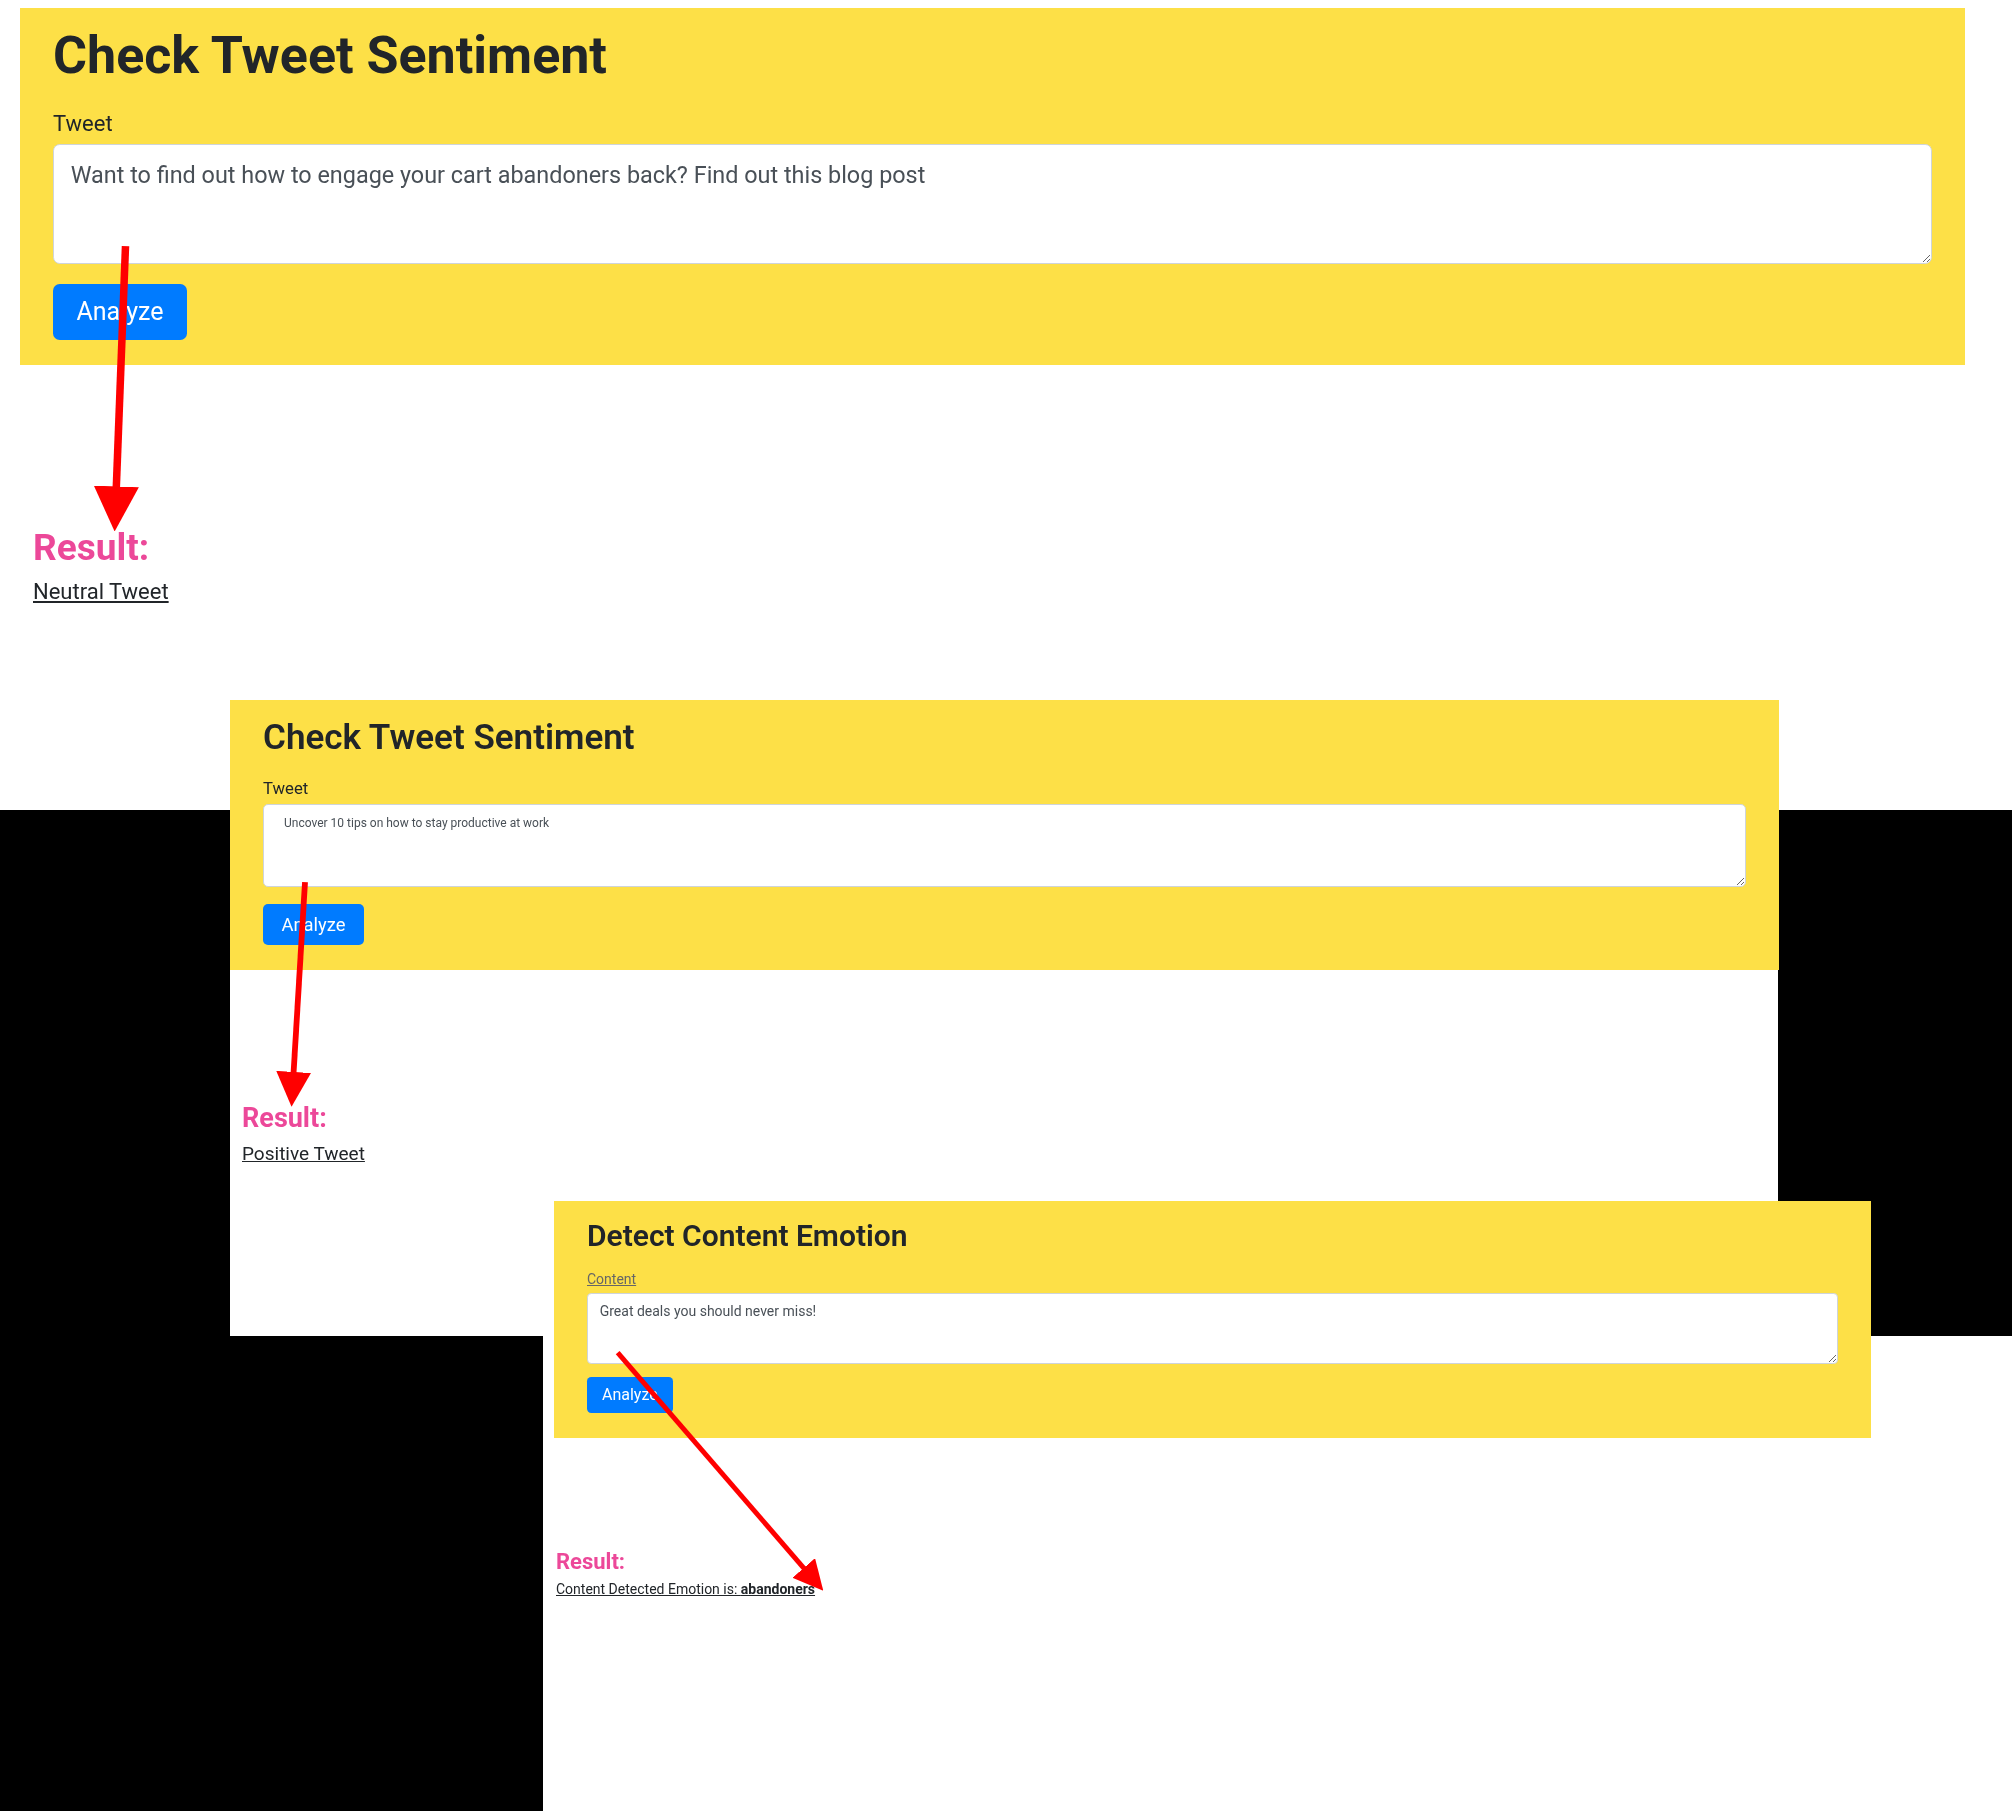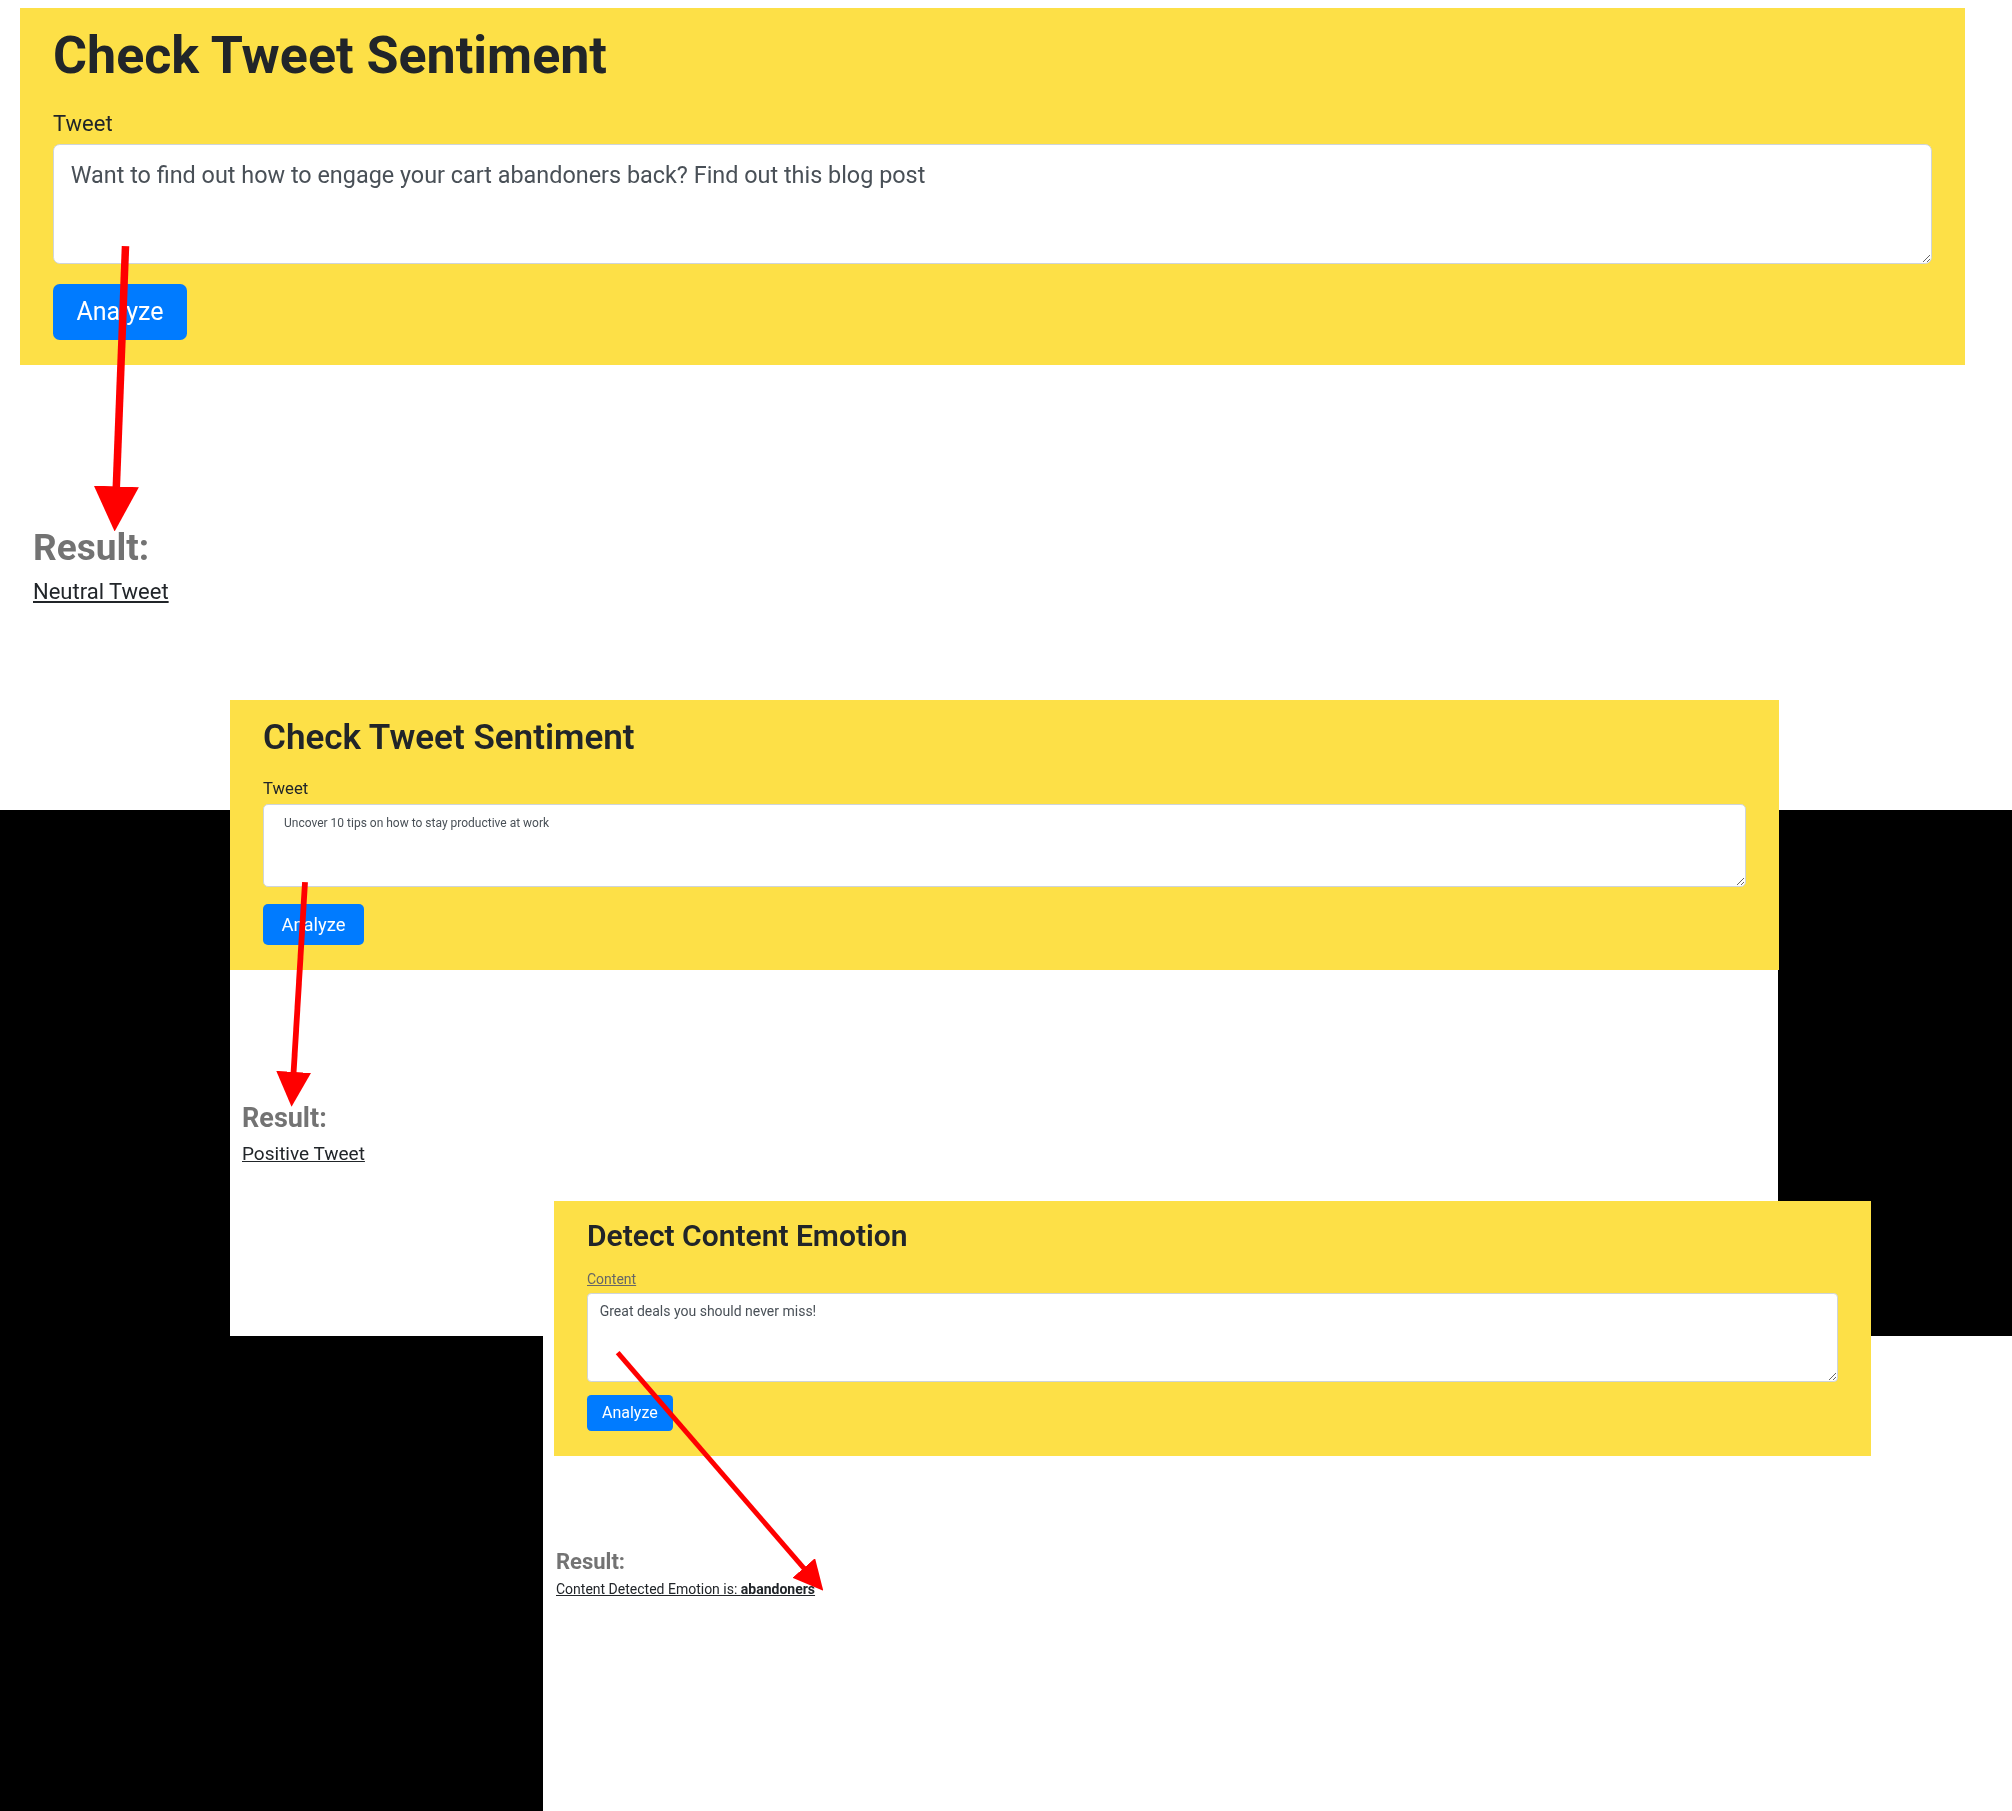--- a/index.html
+++ b/index.html
@@ -101,21 +101,21 @@
       font-size: 16px;
       border-radius: 4.2px;
       margin-top: 10px;
     }
     .result-block {
       position: absolute;
     }
     .result-heading {
       font-size: 37px;
       font-weight: 700;
-      color: #737373;
+      color: #ec4899;
       margin-bottom: 10px;
     }
     .result-heading-sm {
       font-size: 27px;
       font-weight: 700;
       margin-bottom: 8.3px;
     }
     .result-heading-xs {
       font-size: 22px;
       font-weight: 700;
@@ -190,21 +190,21 @@
     </marker>
   </defs>
   <line x1="35" y1="5" x2="20" y2="255" stroke="#ff0000" stroke-width="7" marker-end="url(#ah2)"></line>
 </svg>
 
 <div class="black-block" style="left:0; top:1336px; width:543px; height:476px;"></div>
 
 <div class="panel" style="left:554px; top:1201px; width:1317px;">
   <h2 class="panel-title-xs">Detect Content Emotion</h2>
   <label class="label-xs">Content</label>
-  <textarea class="textarea textarea-xs" rows="3" style="height: 89px;">Great deals you should never miss!</textarea>
+  <textarea class="textarea textarea-xs" rows="3" style="height: 71px;">Great deals you should never miss!</textarea>
   <button class="btn-analyze btn-xs">Analyze</button>
 </div>
 
 <div class="result-block" style="left:556px; top:1549px;">
   <div class="result-heading result-heading-xs">Result:</div>
   <div class="result-text result-text-xs">
     <span>Content Detected Emotion is: </span><span class="bold">abandoners</span>
   </div>
 </div>
 

